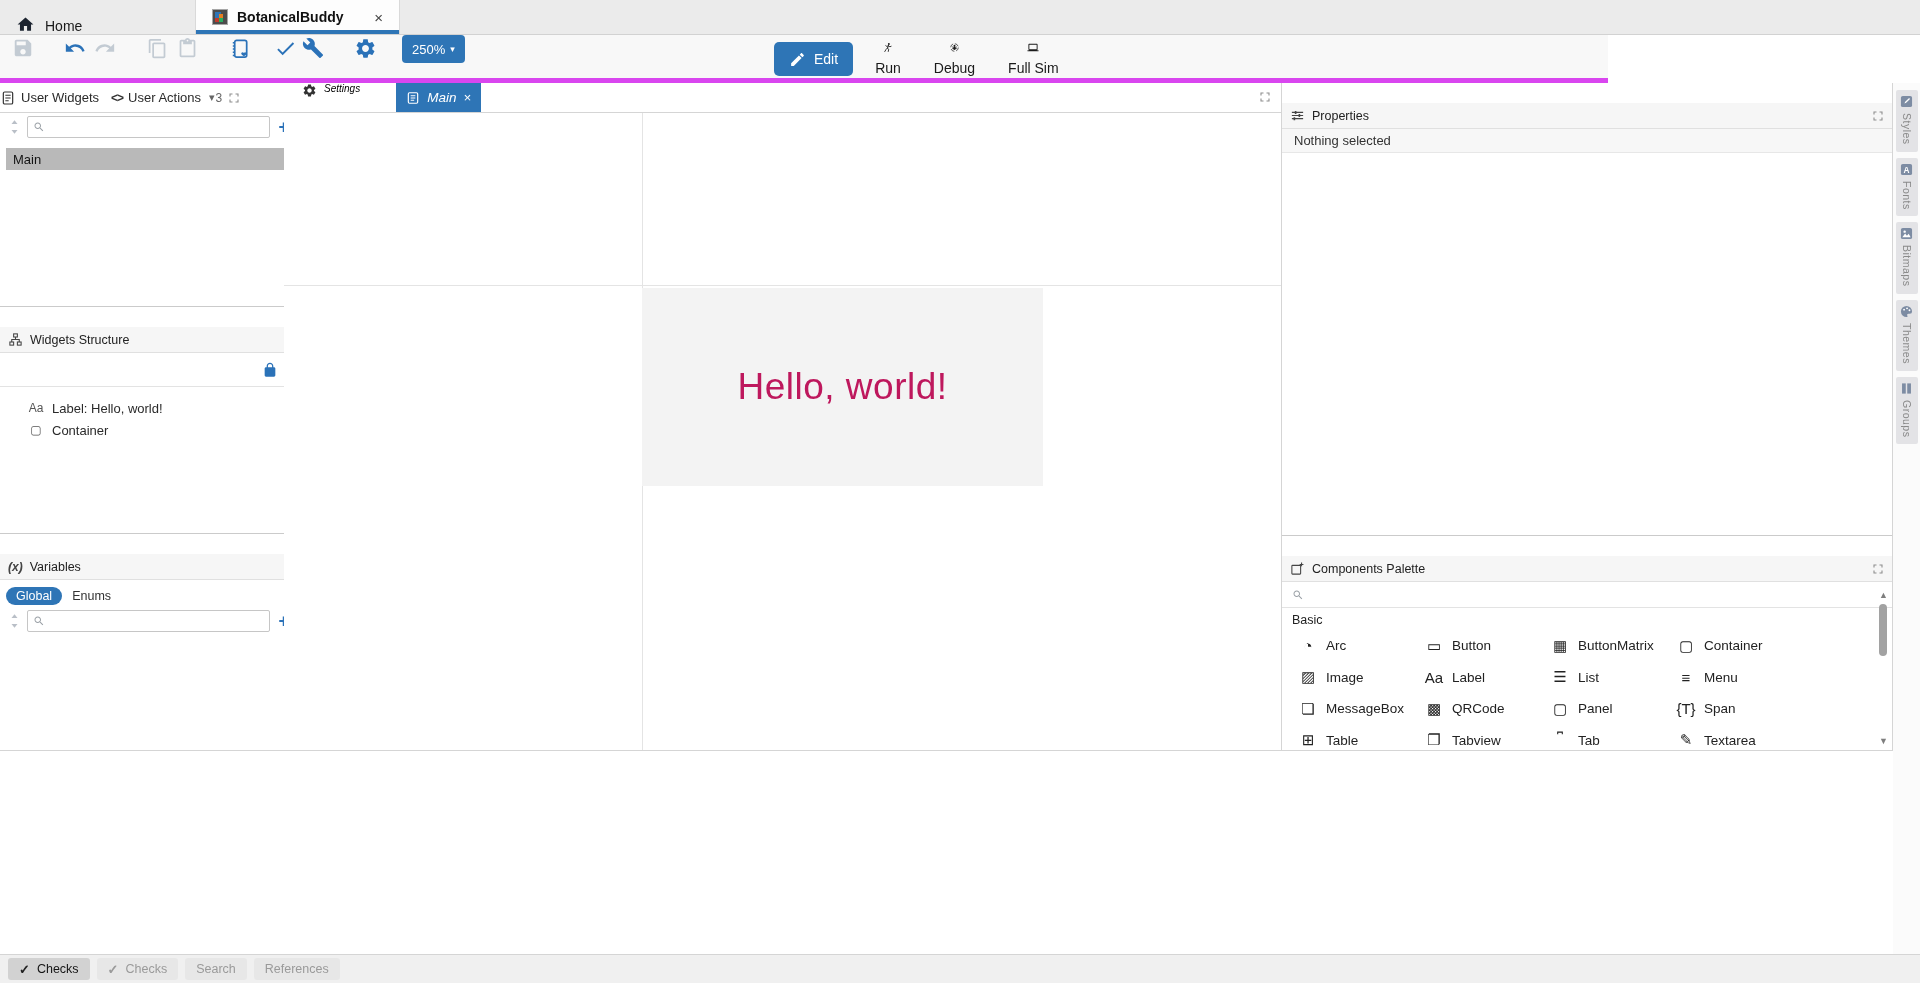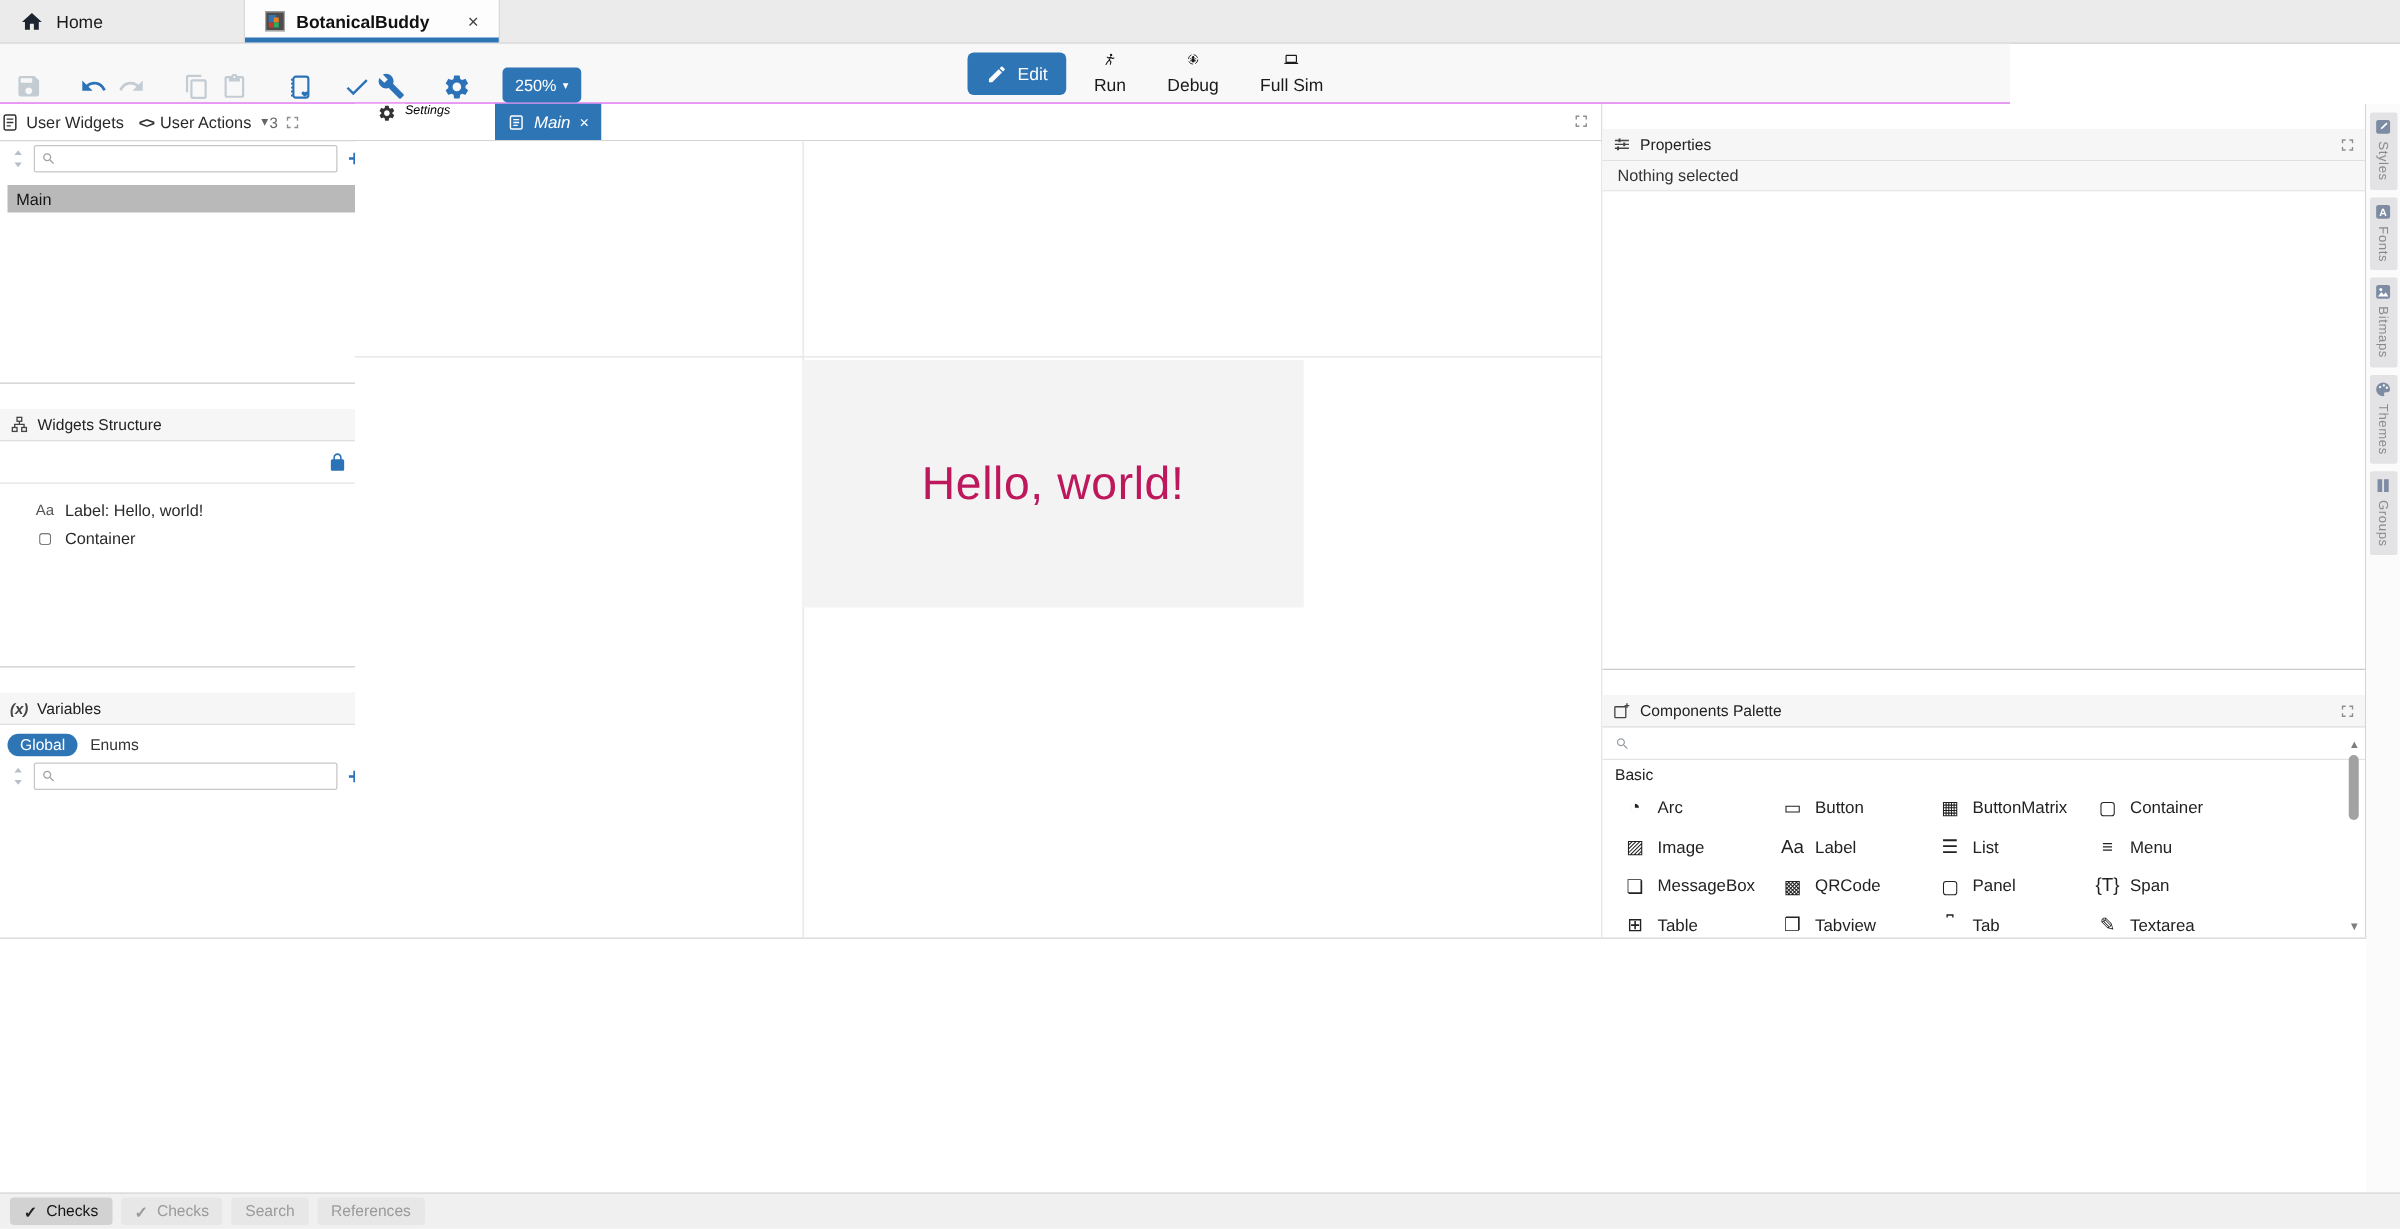--- a/index.html
+++ b/index.html
@@ -4,32 +4,32 @@
 <style>
   * { box-sizing: border-box; margin: 0; padding: 0; }
   html,body { width:1920px; height:983px; }
   body { font-family:"Liberation Sans", sans-serif; font-size:13px; color:#1f1f1f; background:#fff; position:relative; overflow:hidden; }
   .app { position:absolute; inset:0; width:1920px; height:983px; }
   svg { display:block; }
   button { font-family:inherit; background:none; border:none; cursor:default; }
 
   
   .titlebar { position:absolute; left:0; top:0; width:1920px; height:35px; background:#ebebeb; border-bottom:1px solid #d2d2d2; display:flex; align-items:stretch; }
-  .tab-home { width:196px; display:flex; align-items:center; gap:10px; padding-left:16px; border-right:1px solid #d9d9d9; }
+  .tab-home { width:196px; display:flex; align-items:flex-end; gap:10px; padding-left:16px; border-right:1px solid #d9d9d9; }
   .tab-home-label { font-size:14px; color:#1a1a1a; }
   .tab-project { position:relative; width:204px; background:#fdfdfd; border-right:1px solid #d9d9d9; display:flex; align-items:center; gap:9px; padding:0 12px 0 16px; }
   .tab-project::after { content:""; position:absolute; left:0; right:0; bottom:0; height:4px; background:#2e75b6; }
   .tab-project-label { font-size:14px; font-weight:bold; color:#111; flex:1; }
   .proj-logo { width:16px; height:16px; background:#4c4c4c; border:1px solid #a6a6a6; position:relative; flex:none; }
   .proj-logo::before { content:""; position:absolute; left:2px; top:2px; width:6px; height:6px; background:#2e75b6; }
   .proj-logo::after { content:""; position:absolute; left:2px; bottom:2px; width:4px; height:4px; background:#c0392b; box-shadow:4px 0 0 #27ae60, 4px -4px 0 #e67e22; }
   .tab-close { font-size:15px; color:#444; line-height:1; padding:2px 4px; }
 
   
-  .toolbar { position:absolute; left:0; top:35px; width:1608px; height:48px; background:#f8f8f8; border-bottom:1px solid #d946ef; display:flex; align-items:flex-end; }
+  .toolbar { position:absolute; left:0; top:35px; width:1608px; height:48px; background:#f8f8f8; border-bottom:5px solid #d946ef; display:flex; align-items:flex-start; }
   .tb-icon { display:flex; align-items:center; justify-content:center; width:26px; height:26px; }
   .blue { color:#2b72b8; }
   .dis  { color:#c3cbd3; }
   .zoom-btn { margin-left:24px; height:28px; border-radius:4px; background:#2e75b6; color:#fff; font-size:13px; display:flex; align-items:center; gap:5px; padding:0 10px; }
   .zoom-caret { font-size:9px; }
   .run-group { position:absolute; left:774px; top:0; height:48px; display:flex; align-items:center; }
   .edit-btn { height:34px; border-radius:5px; background:#2e75b6; color:#fff; font-size:14px; display:flex; align-items:center; gap:8px; padding:0 15px; }
   .mode-btn { display:flex; align-items:center; gap:7px; font-size:14px; color:#1a1a1a; padding:0 11px; margin-left:11px; height:34px;flex-direction:column; }
 
   

